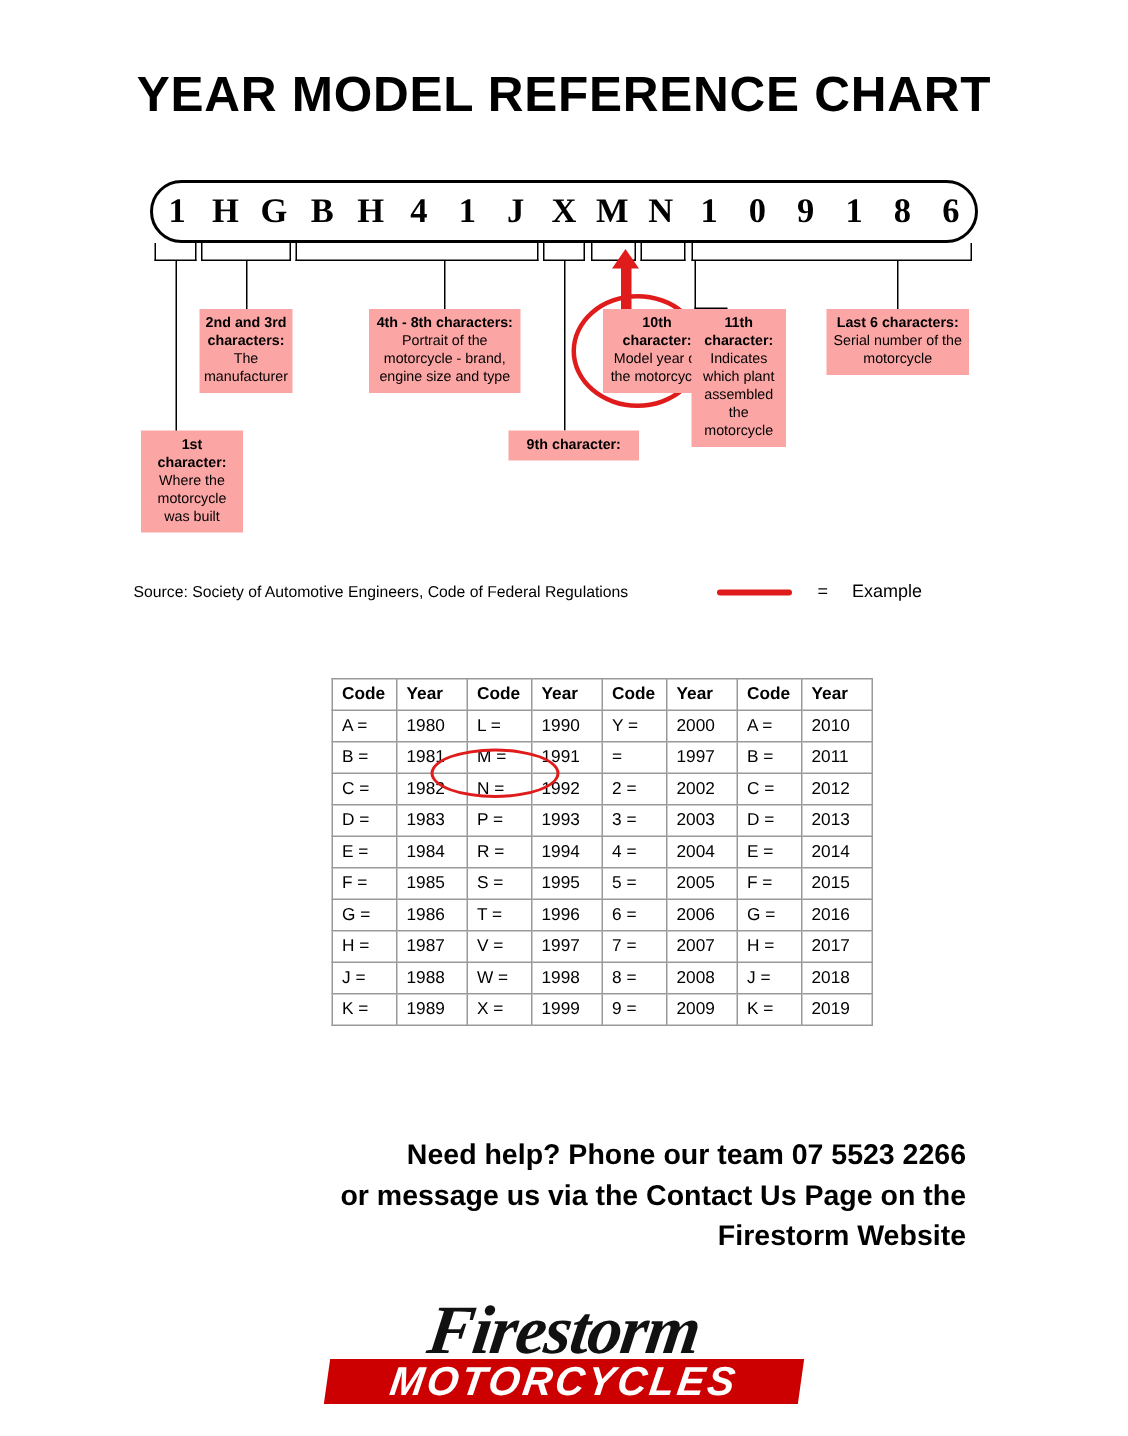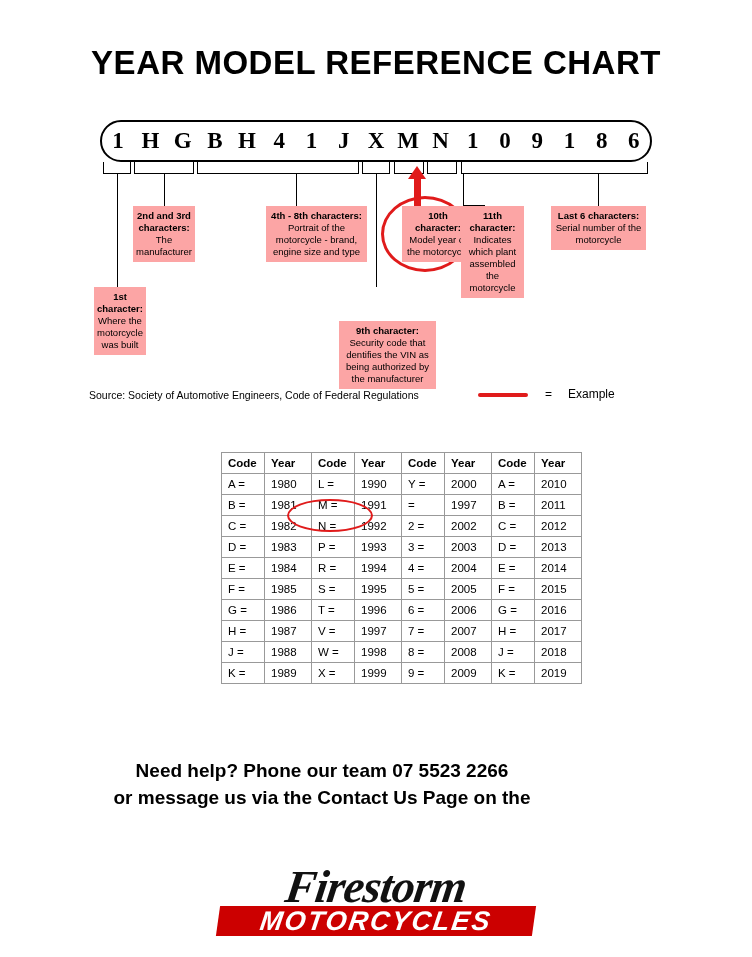--- a/index.html
+++ b/index.html
@@ -153,21 +153,21 @@
     box-sizing: border-box;
     pointer-events: none;
   }
 
   
   .help {
     position: absolute;
     top: 757px;
     left: 0;
     width: 644px;
-    text-align: center;
+    text-align: right;
     font-size: 19px;
     font-weight: bold;
     line-height: 27px;
   }
 
   
   .logo {
     position: absolute;
     top: 860px;
     left: 196px;
@@ -254,38 +254,37 @@
 
 <div class="leader vline" style="left:463px; top:174px; height:32px;"></div>
 <div class="leader hline" style="left:463px; top:205px; width:22px;"></div>
 
 <div class="leader vline" style="left:598px; top:174px; height:32px;"></div>
 
 <div class="red-ellipse" style="left:381px; top:196px; width:88px; height:76px;"></div>
 <div class="red-arrow-stem" style="left:414px; top:178px; height:38px;"></div>
 <div class="red-arrow-head" style="left:408px; top:166px;"></div>
 
-<div class="callout" style="left:94px; top:287px; width:52px;">
+<div class="callout" style="left:94px; top:287px; width:68px;">
   <b>1st character:</b><br>
   <span>Where the motorcycle was built</span>
 </div>
 
 <div class="callout" style="left:133px; top:206px; width:62px;">
   <b>2nd and 3rd characters:</b><br>
   <span>The manufacturer</span>
 </div>
 
-<div class="callout" style="left:246px; top:206px; width:101px;margin-left:20px;">
+<div class="callout" style="left:246px; top:206px; width:101px;">
   <b>4th - 8th characters:</b><br>
   <span>Portrait of the motorcycle - brand, engine size and type</span>
 </div>
 
-<div class="callout" style="left:339px; top:287px; width:97px;margin-top:34px;">
+<div class="callout" style="left:339px; top:287px; width:87px;">
   <b>9th character:</b><br>
-  <span>Security code that dentifies the VIN as being authorized by the manufacturer</span>
 </div>
 
 <div class="callout" style="left:402px; top:206px; width:72px;">
   <b>10th character:</b><br>
   <span>Model year of the motorcycle</span>
 </div>
 
 <div class="callout" style="left:461px; top:206px; width:63px;">
   <b>11th character:</b><br>
   <span>Indicates which plant assembled the motorcycle</span>
@@ -418,18 +417,19 @@
       </tr>
     </tbody>
   </table>
 </div>
 
 <div class="table-red-ellipse" style="left:287px; top:499px; width:86px; height:33px;"></div>
 
 <div class="help">
   <div>Need help?  Phone our team 07 5523 2266</div>
   <div>or message us via the Contact Us Page on the</div>
+  <div>Firestorm Website</div>
 </div>
 
 <div class="logo">
   <div class="logo-firestorm">Firestorm</div>
   <div class="logo-moto">MOTORCYCLES</div>
 </div>
 
 </body></html>

